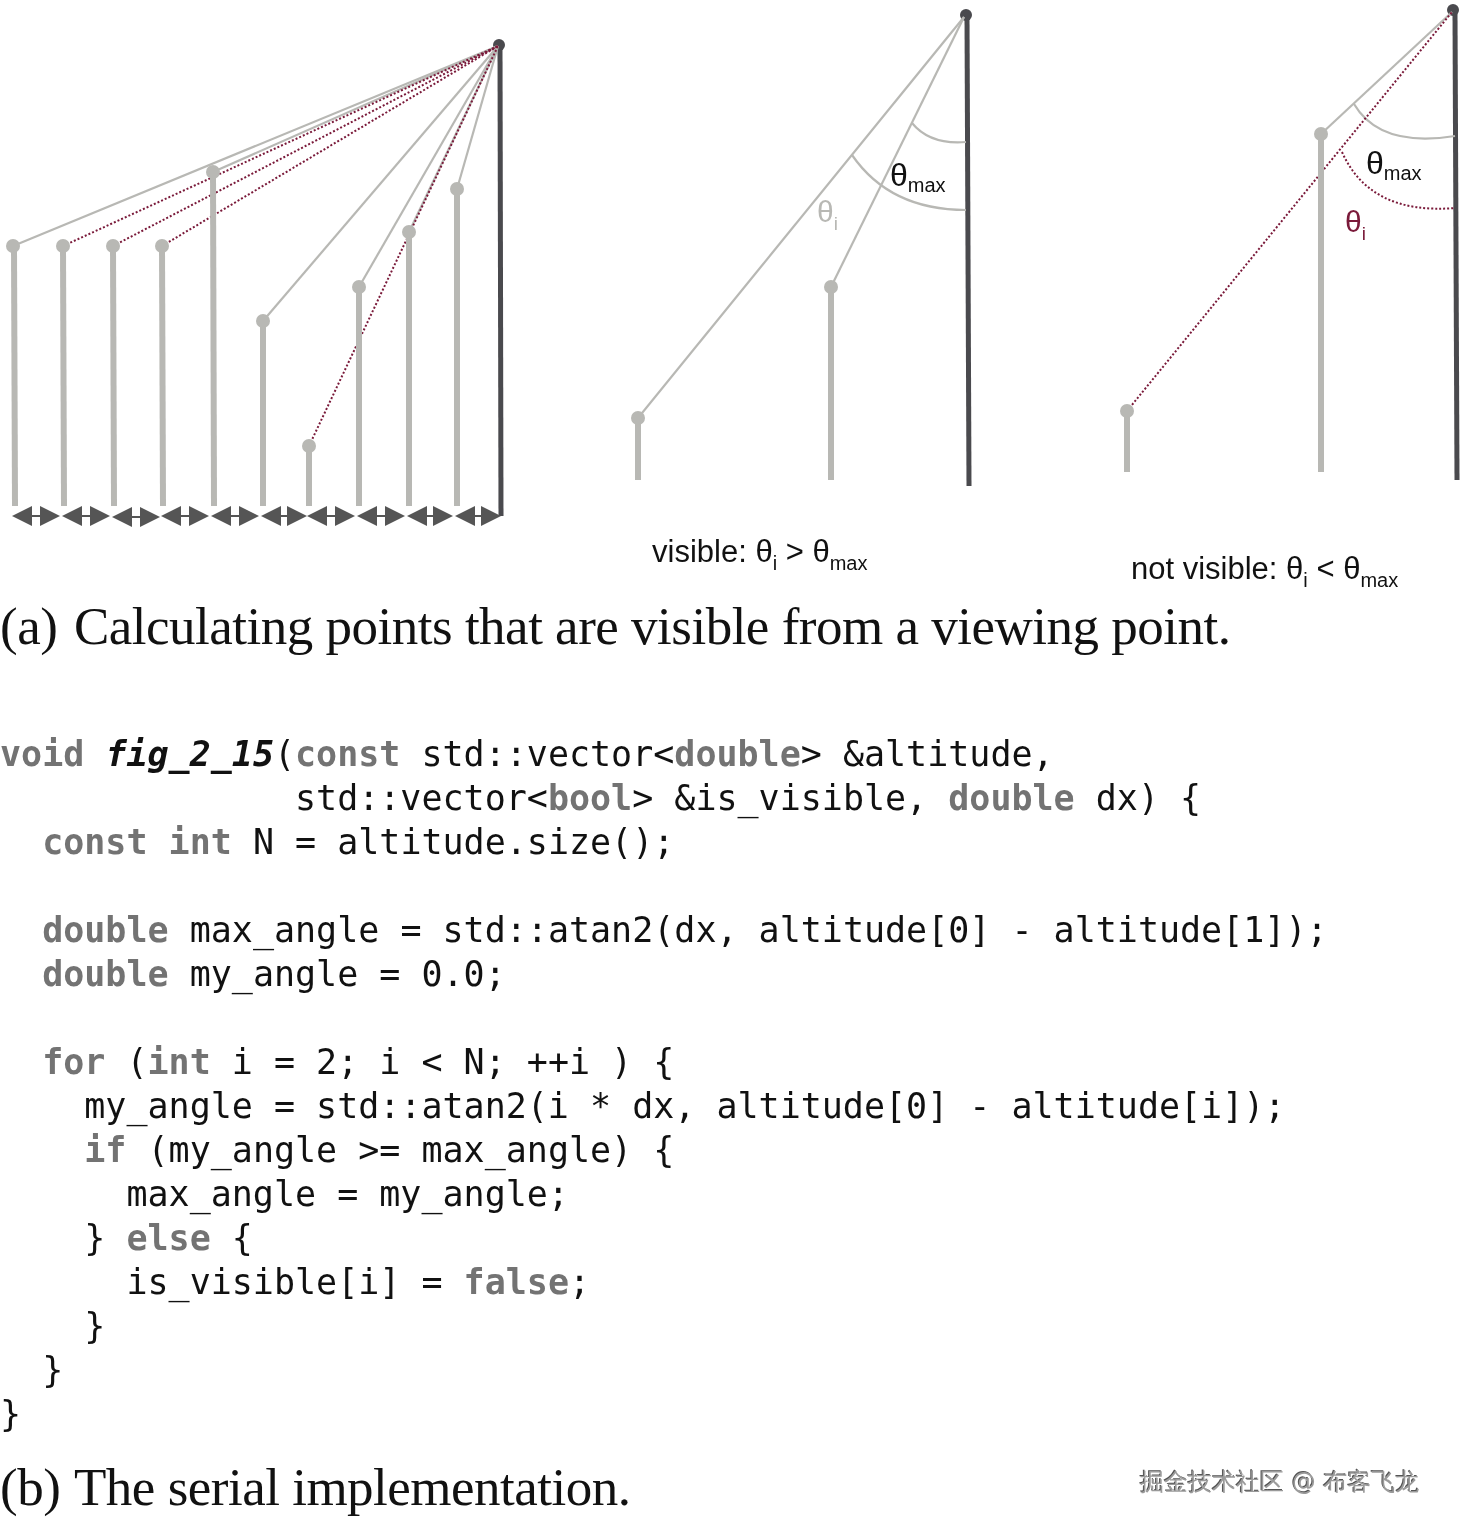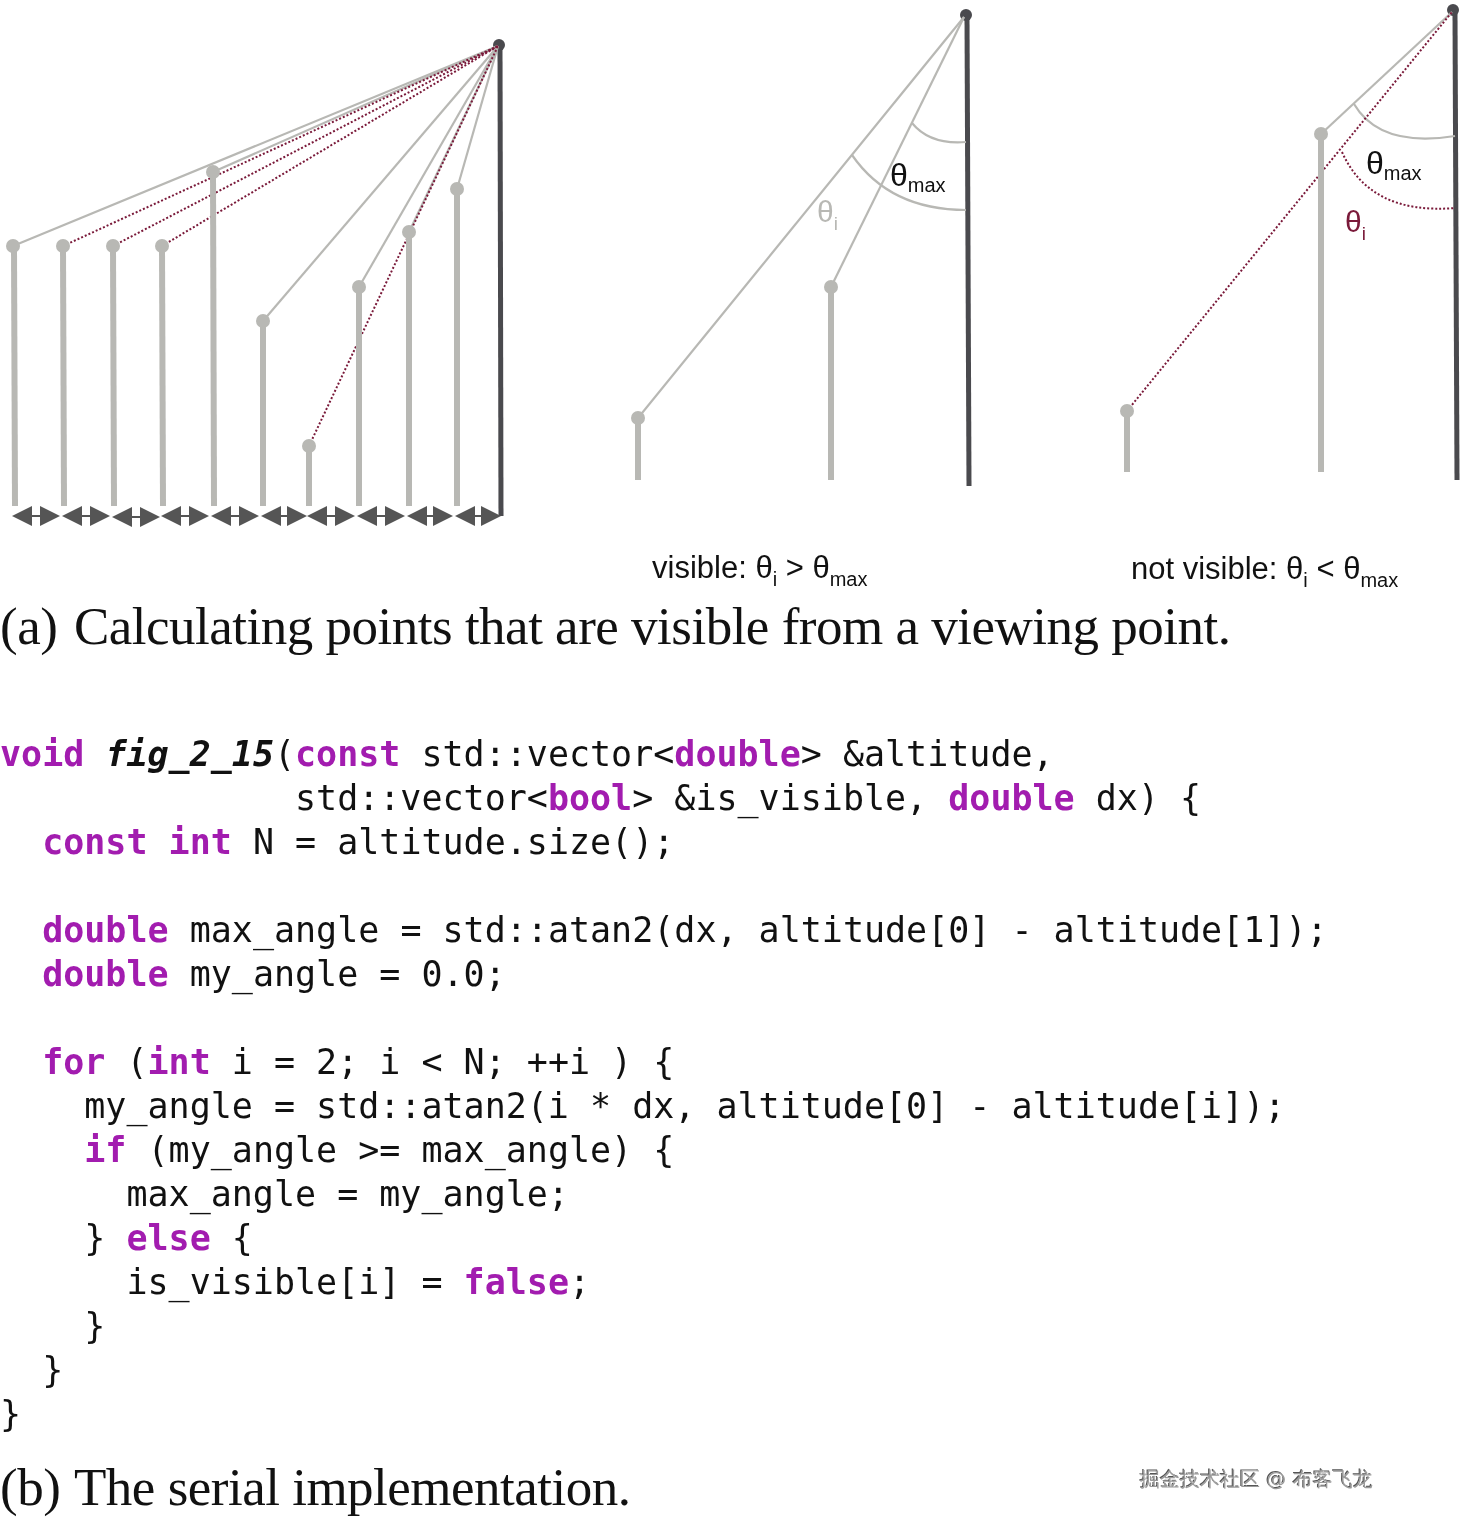--- a/index.html
+++ b/index.html
@@ -14,25 +14,25 @@
     position: absolute; font-family: "Liberation Serif", serif;
     font-size: 53px; color: #111; white-space: nowrap; letter-spacing: -0.5px;
   }
   .caption .tag { display: inline-block; width: 74px; }
   .code {
     position: absolute; left: 0; top: 732px;
     font-family: "DejaVu Sans Mono", monospace; font-size: 35px;
     line-height: 44px; color: #111; margin: 0; white-space: pre;
   }
   .code .line { display: block; height: 44px; }
-  .kw { color: #a21caf; font-weight: bold; }
+  .kw { color: #737373; font-weight: bold; }
   .fn { font-weight: bold; font-style: italic; }
   .watermark {
     position: absolute; left: 1140px; top: 1466px;
-    font-family: "DejaVu Sans", sans-serif; font-size: 20px; color: #9a9a9a;
+    font-family: "DejaVu Sans", sans-serif; font-size: 24px; color: #9a9a9a;
     text-shadow: 1px 1px 0 #fff, -1px -1px 0 #555;
   }
   .svg-text { font-family: "Liberation Sans", sans-serif; }
 </style>
 </head>
 <body>
 
 <svg class="fig" width="1463" height="600" viewBox="0 0 1463 600">
   <defs>
     <marker id="arrL" markerWidth="10" markerHeight="10" refX="1" refY="5" orient="auto">
@@ -145,21 +145,21 @@
     <circle cx="1321" cy="134" r="7" fill="#b8b8b4"></circle>
     <text class="svg-text" x="1345" y="232" font-size="30" fill="#7a1a3a">
       <tspan>θ</tspan><tspan font-size="19" dy="8">i</tspan>
     </text>
     <text class="svg-text" x="1366" y="174" font-size="32" fill="#111">
       <tspan>θ</tspan><tspan font-size="20" dy="6">max</tspan>
     </text>
   </g>
 </svg>
 
-<div class="cond-label" style="left:652px; top:534px;margin-top:16px;">
+<div class="cond-label" style="left:652px; top:534px;">
   <span>visible: </span><span>θ</span><sub>i</sub><span> &gt; </span><span>θ</span><sub>max</sub>
 </div>
 <div class="cond-label" style="left:1131px; top:534px;margin-top:17px;">
   <span>not visible: </span><span>θ</span><sub>i</sub><span> &lt; </span><span>θ</span><sub>max</sub>
 </div>
 
 <div class="caption" style="left:0; top:596px;">
   <span class="tag">(a)</span><span>Calculating points that are visible from a viewing point.</span>
 </div>
 

